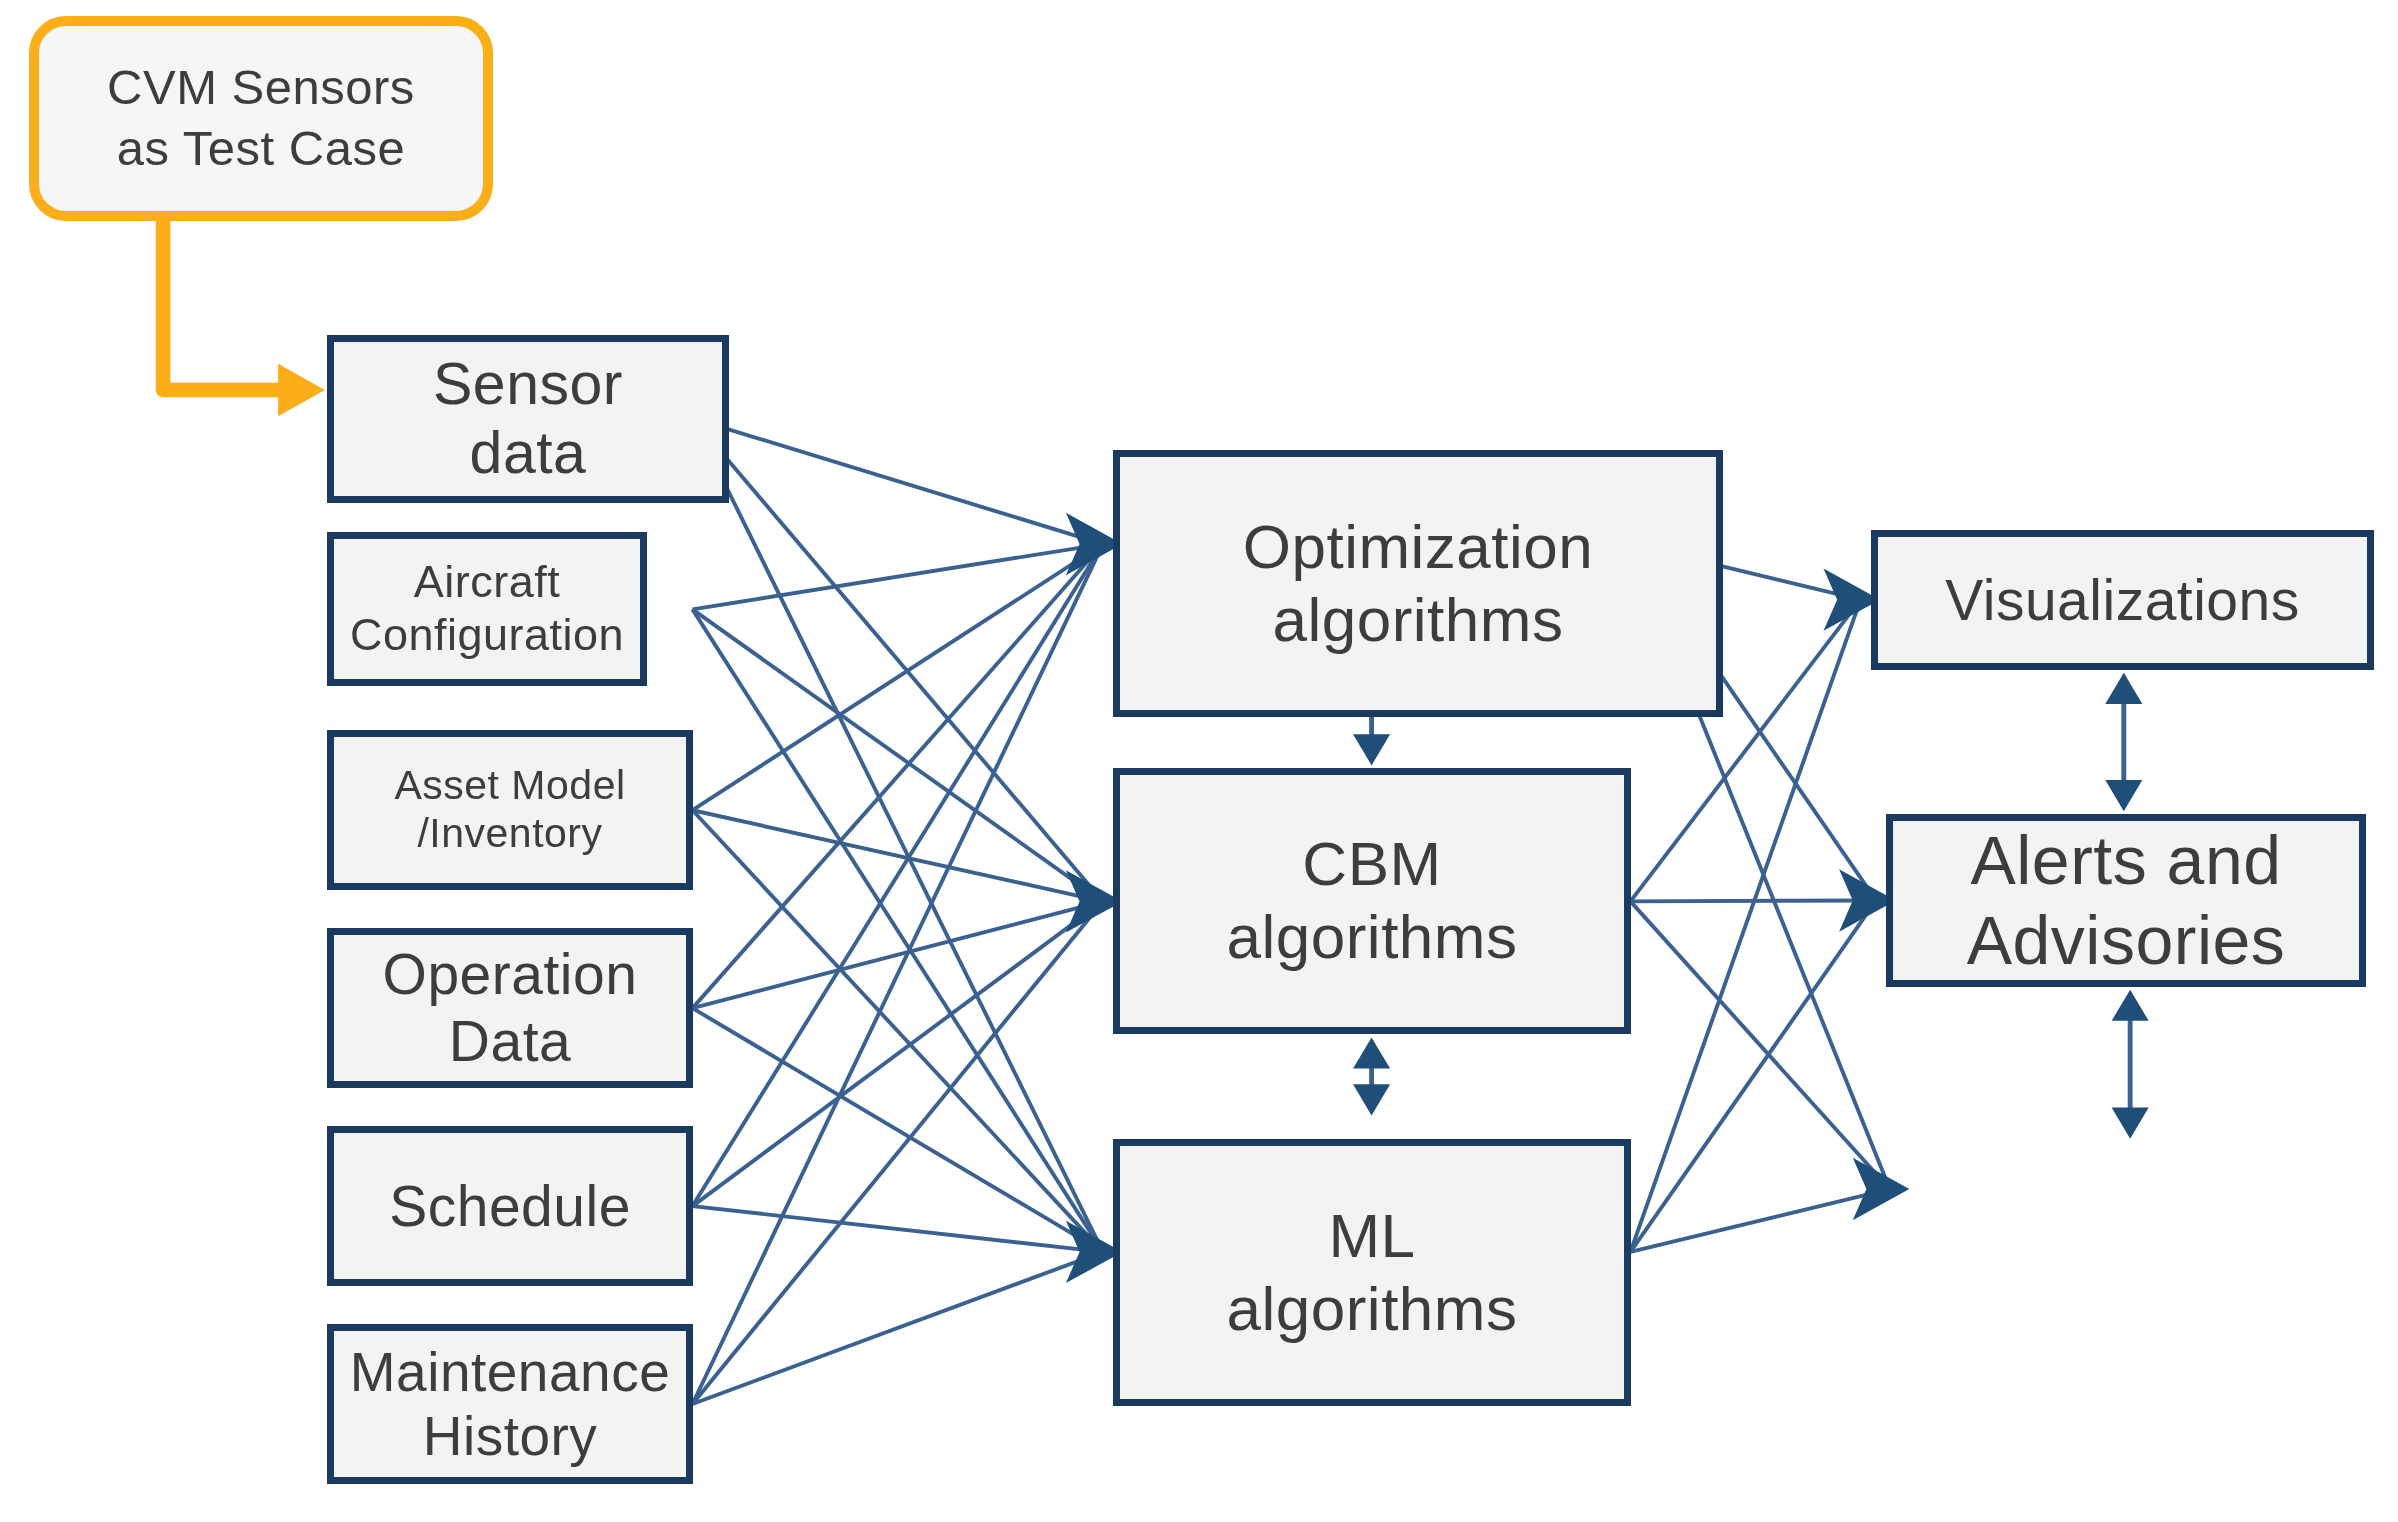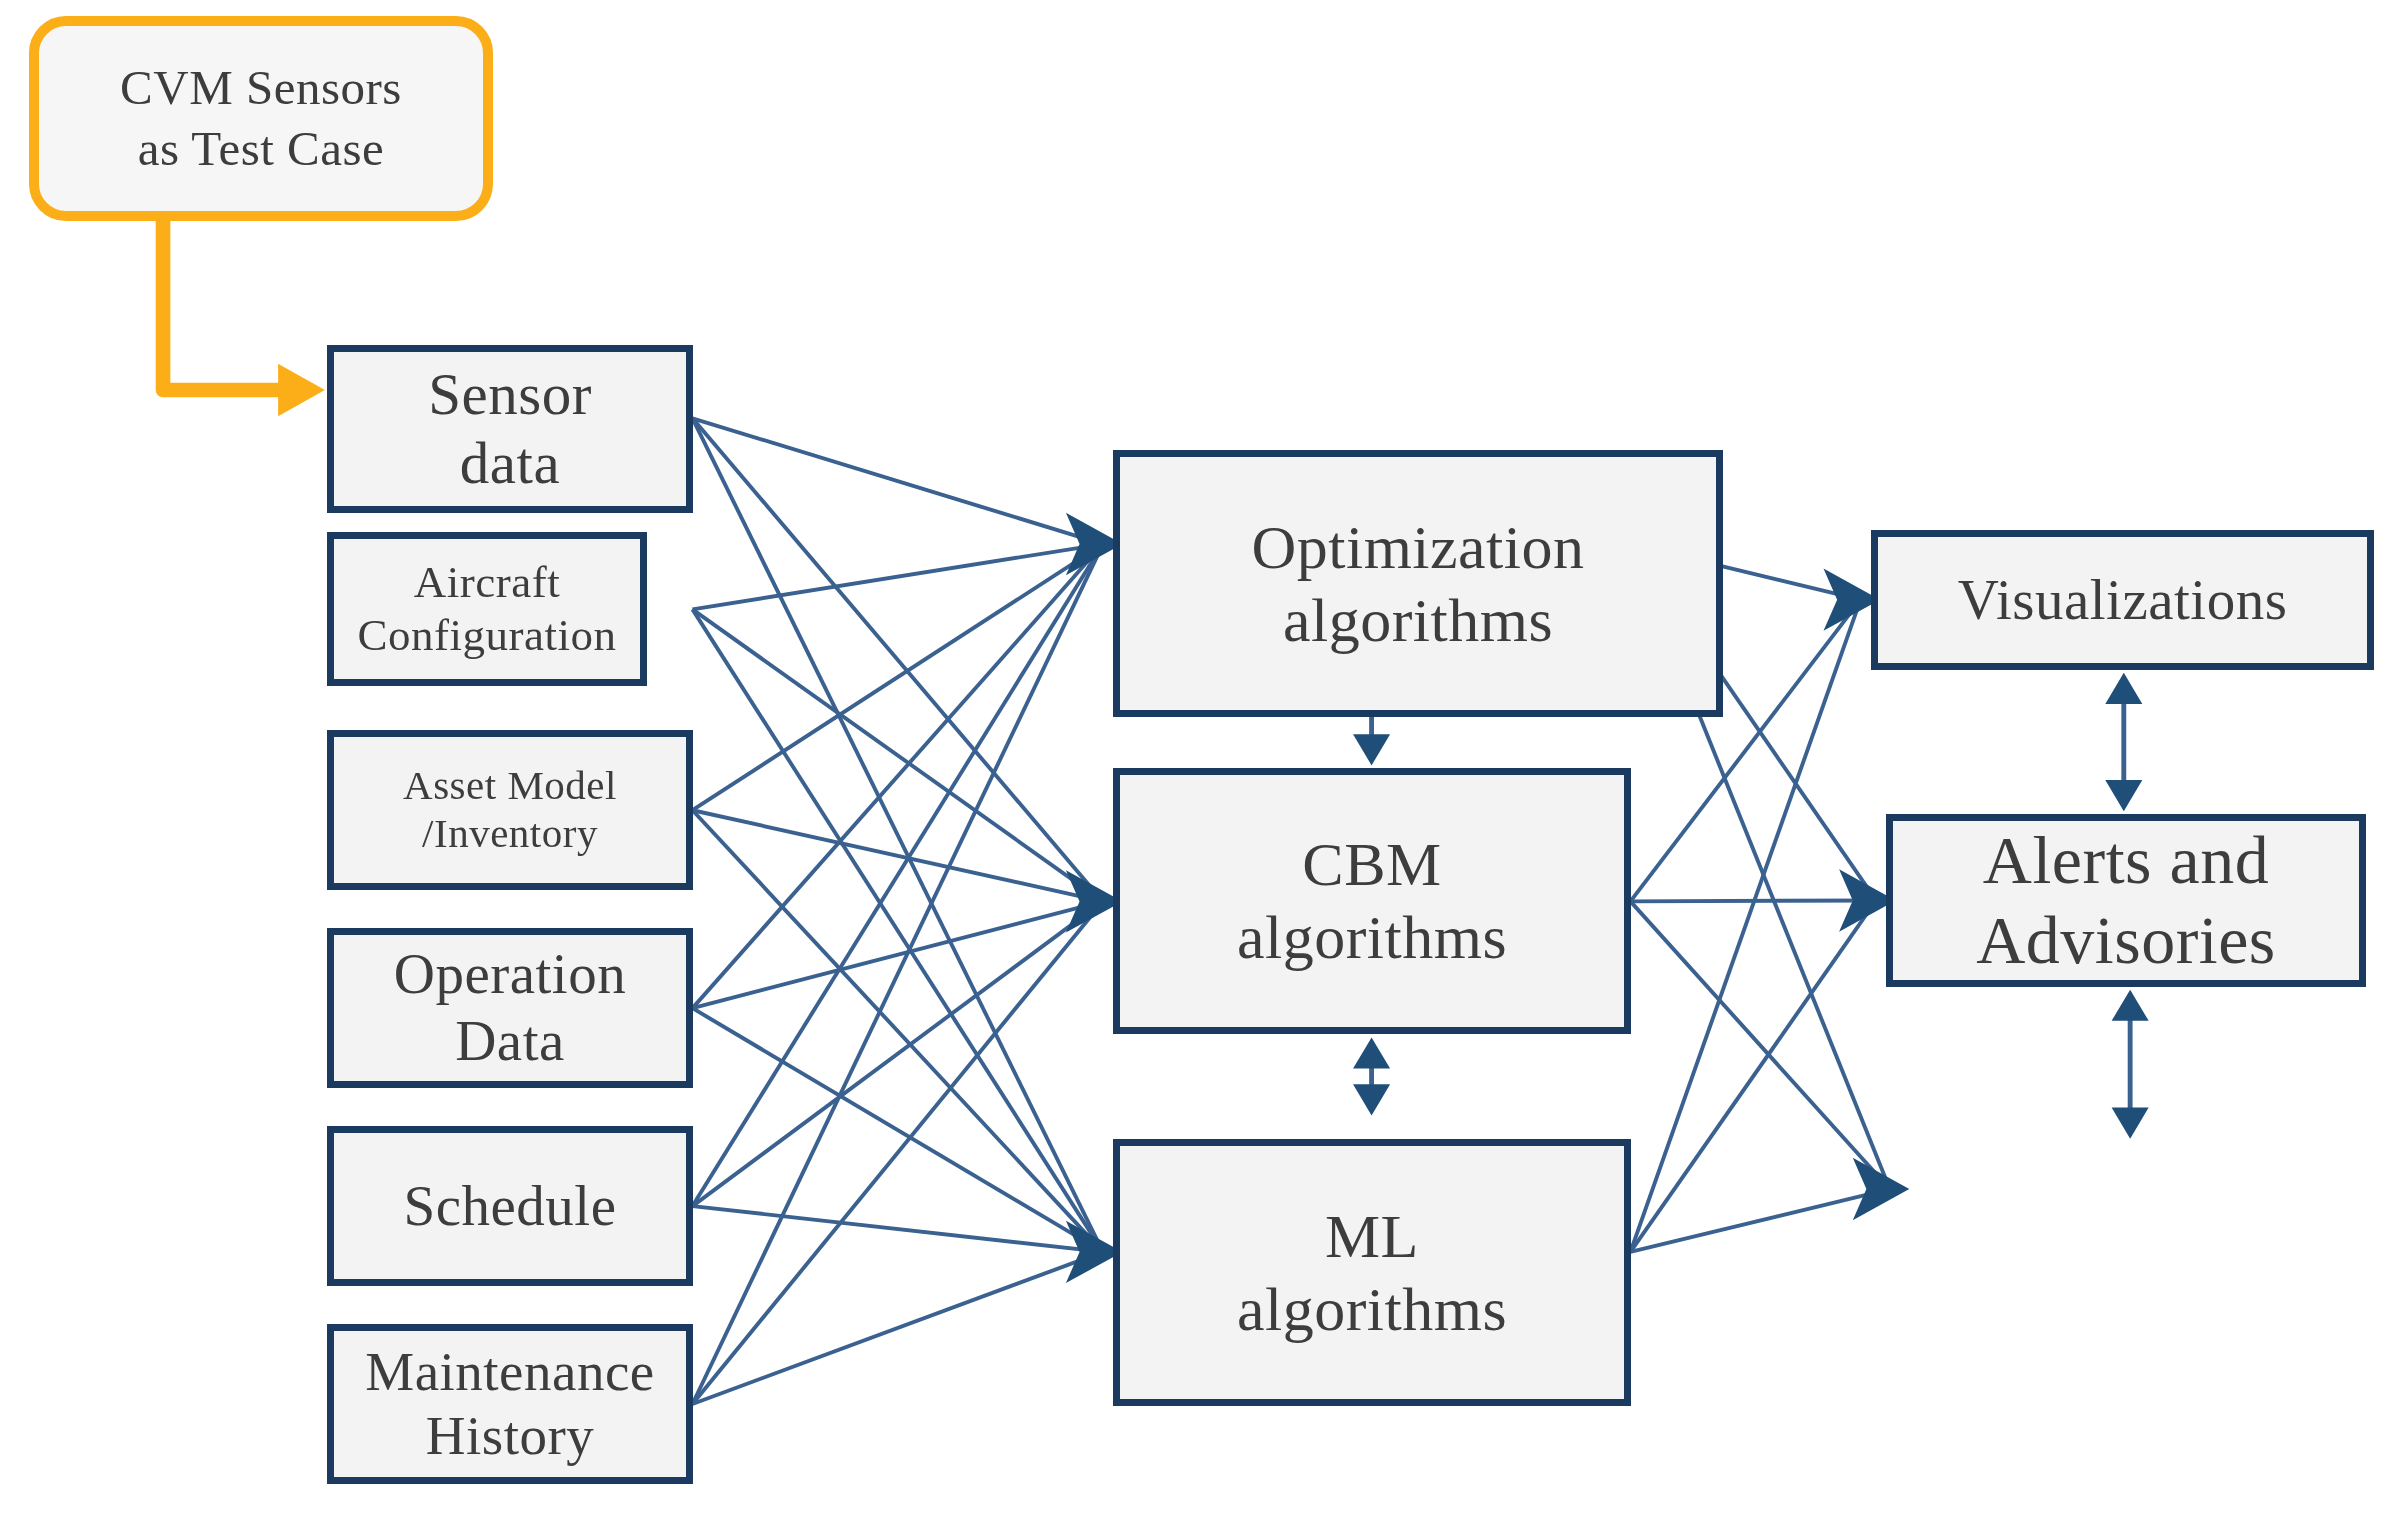--- a/index.html
+++ b/index.html
@@ -6,21 +6,21 @@
     margin: 0;
     padding: 0;
     background: #ffffff;
   }
   #stage {
     position: relative;
     width: 2398px;
     height: 1522px;
     background: var(--bg, #ffffff);
     overflow: hidden;
-    font-family: Liberation Serif, serif;
+    font-family: Liberation Sans, sans-serif;
   }
   #edges {
     position: absolute;
     left: 0;
     top: 0;
   }
   .node {
     position: absolute;
     box-sizing: border-box;
     background: var(--box-fill, #F3F3F3);
@@ -99,21 +99,21 @@
       <polygon points="2178,832 2159,800 2197,800" fill="#1F4E79"></polygon>
       <line x1="2184.5" y1="1039" x2="2184.5" y2="1144" stroke="#3A618F" stroke-width="5"></line>
       <polygon points="2184.5,1015 2165.5,1047 2203.5,1047" fill="#1F4E79"></polygon>
       <polygon points="2184.5,1168 2165.5,1136 2203.5,1136" fill="#1F4E79"></polygon>
       <path d="M 167 218 L 167 400 L 291 400" stroke="#FBAE17" stroke-width="15" fill="none" stroke-linejoin="round"></path>
       <polygon points="333,400 285,373 285,427" fill="#FBAE17"></polygon>
     </svg>
   <div class="callout" id="callout" style="left: 29px; top: 15.6px; width: 464px; height: 205px; font-size: 49px;">CVM Sensors
 as Test Case</div>
 
-<div class="node" style="left: 327px; top: 335px; width: 366px; height: 168px; font-size: 59px; margin-top: 10px;">Sensor
+<div class="node" style="left: 327px; top: 335px; width: 402px; height: 168px; font-size: 59px;">Sensor
 data</div>
     <div class="node" style="left: 327px; top: 532px; width: 320px; height: 154px; font-size: 45px;">Aircraft
 Configuration</div>
     <div class="node" style="left: 327px; top: 730px; width: 366px; height: 160px; font-size: 41px;">Asset Model
 /Inventory</div>
     <div class="node" style="left: 327px; top: 928px; width: 366px; height: 160px; font-size: 57px;">Operation
 Data</div>
     <div class="node" style="left: 327px; top: 1126px; width: 366px; height: 160px; font-size: 57px;">Schedule</div>
     <div class="node" style="left: 327px; top: 1324px; width: 366px; height: 160px; font-size: 55px;">Maintenance
 History</div>

